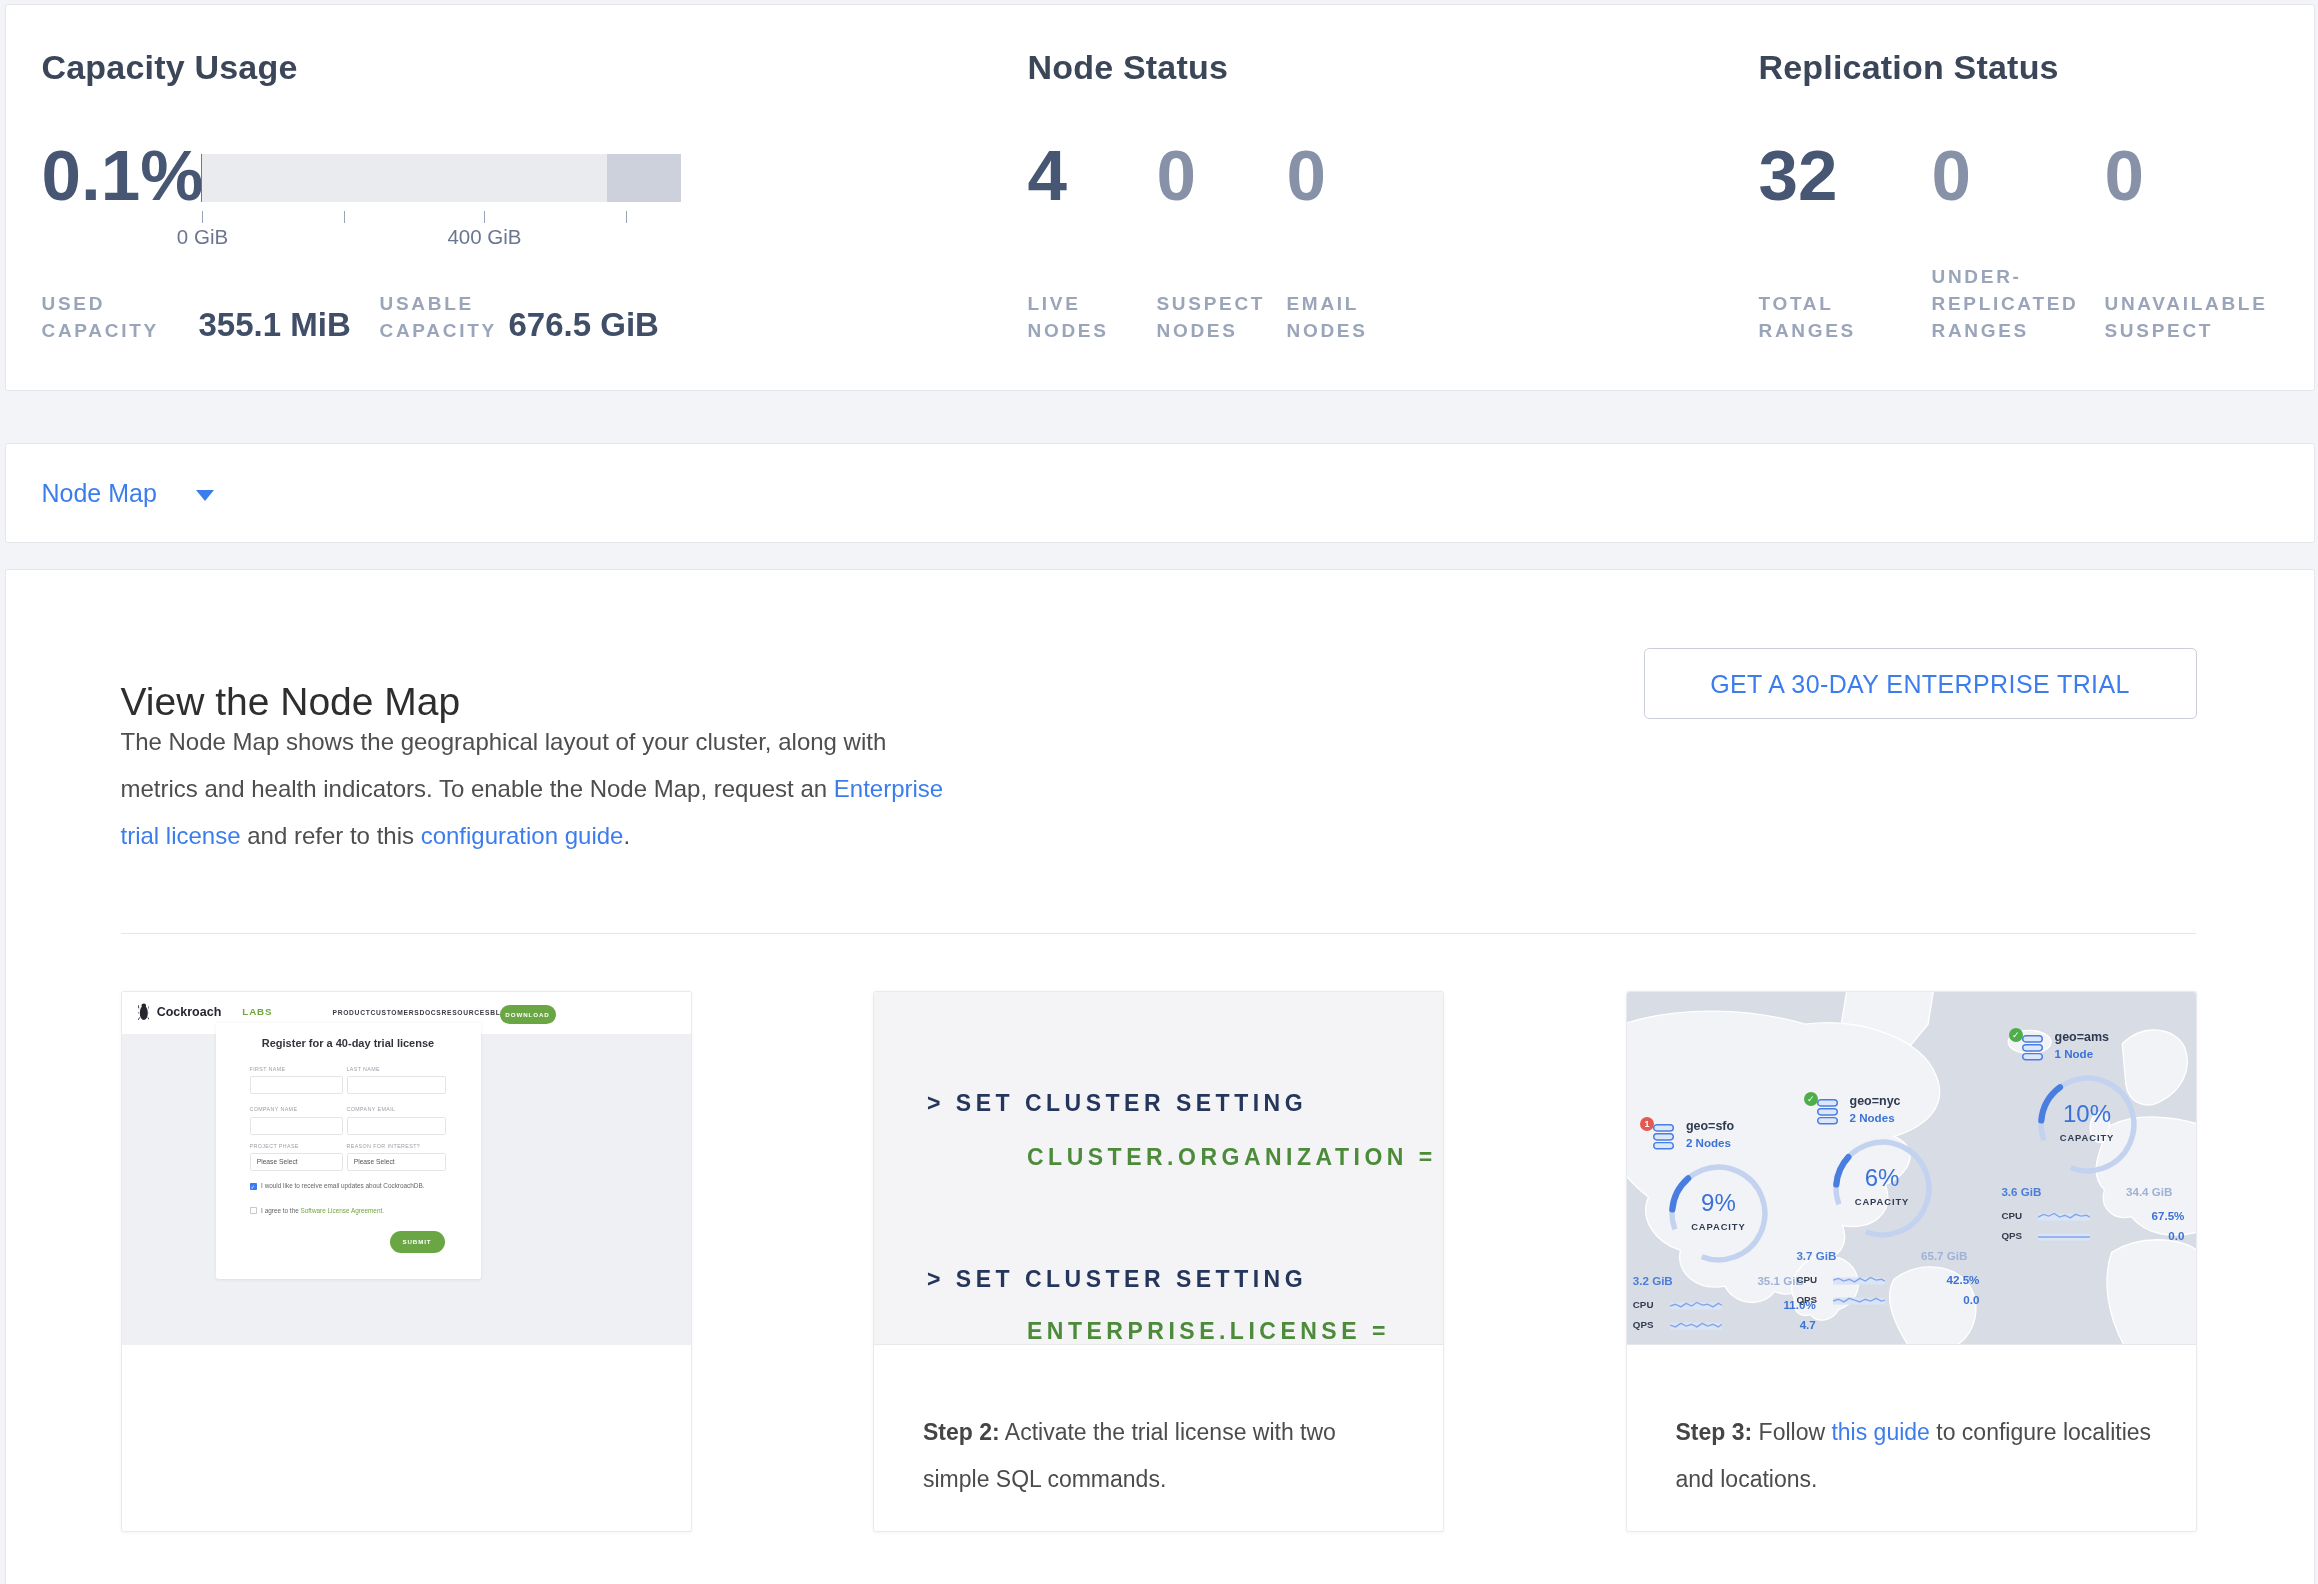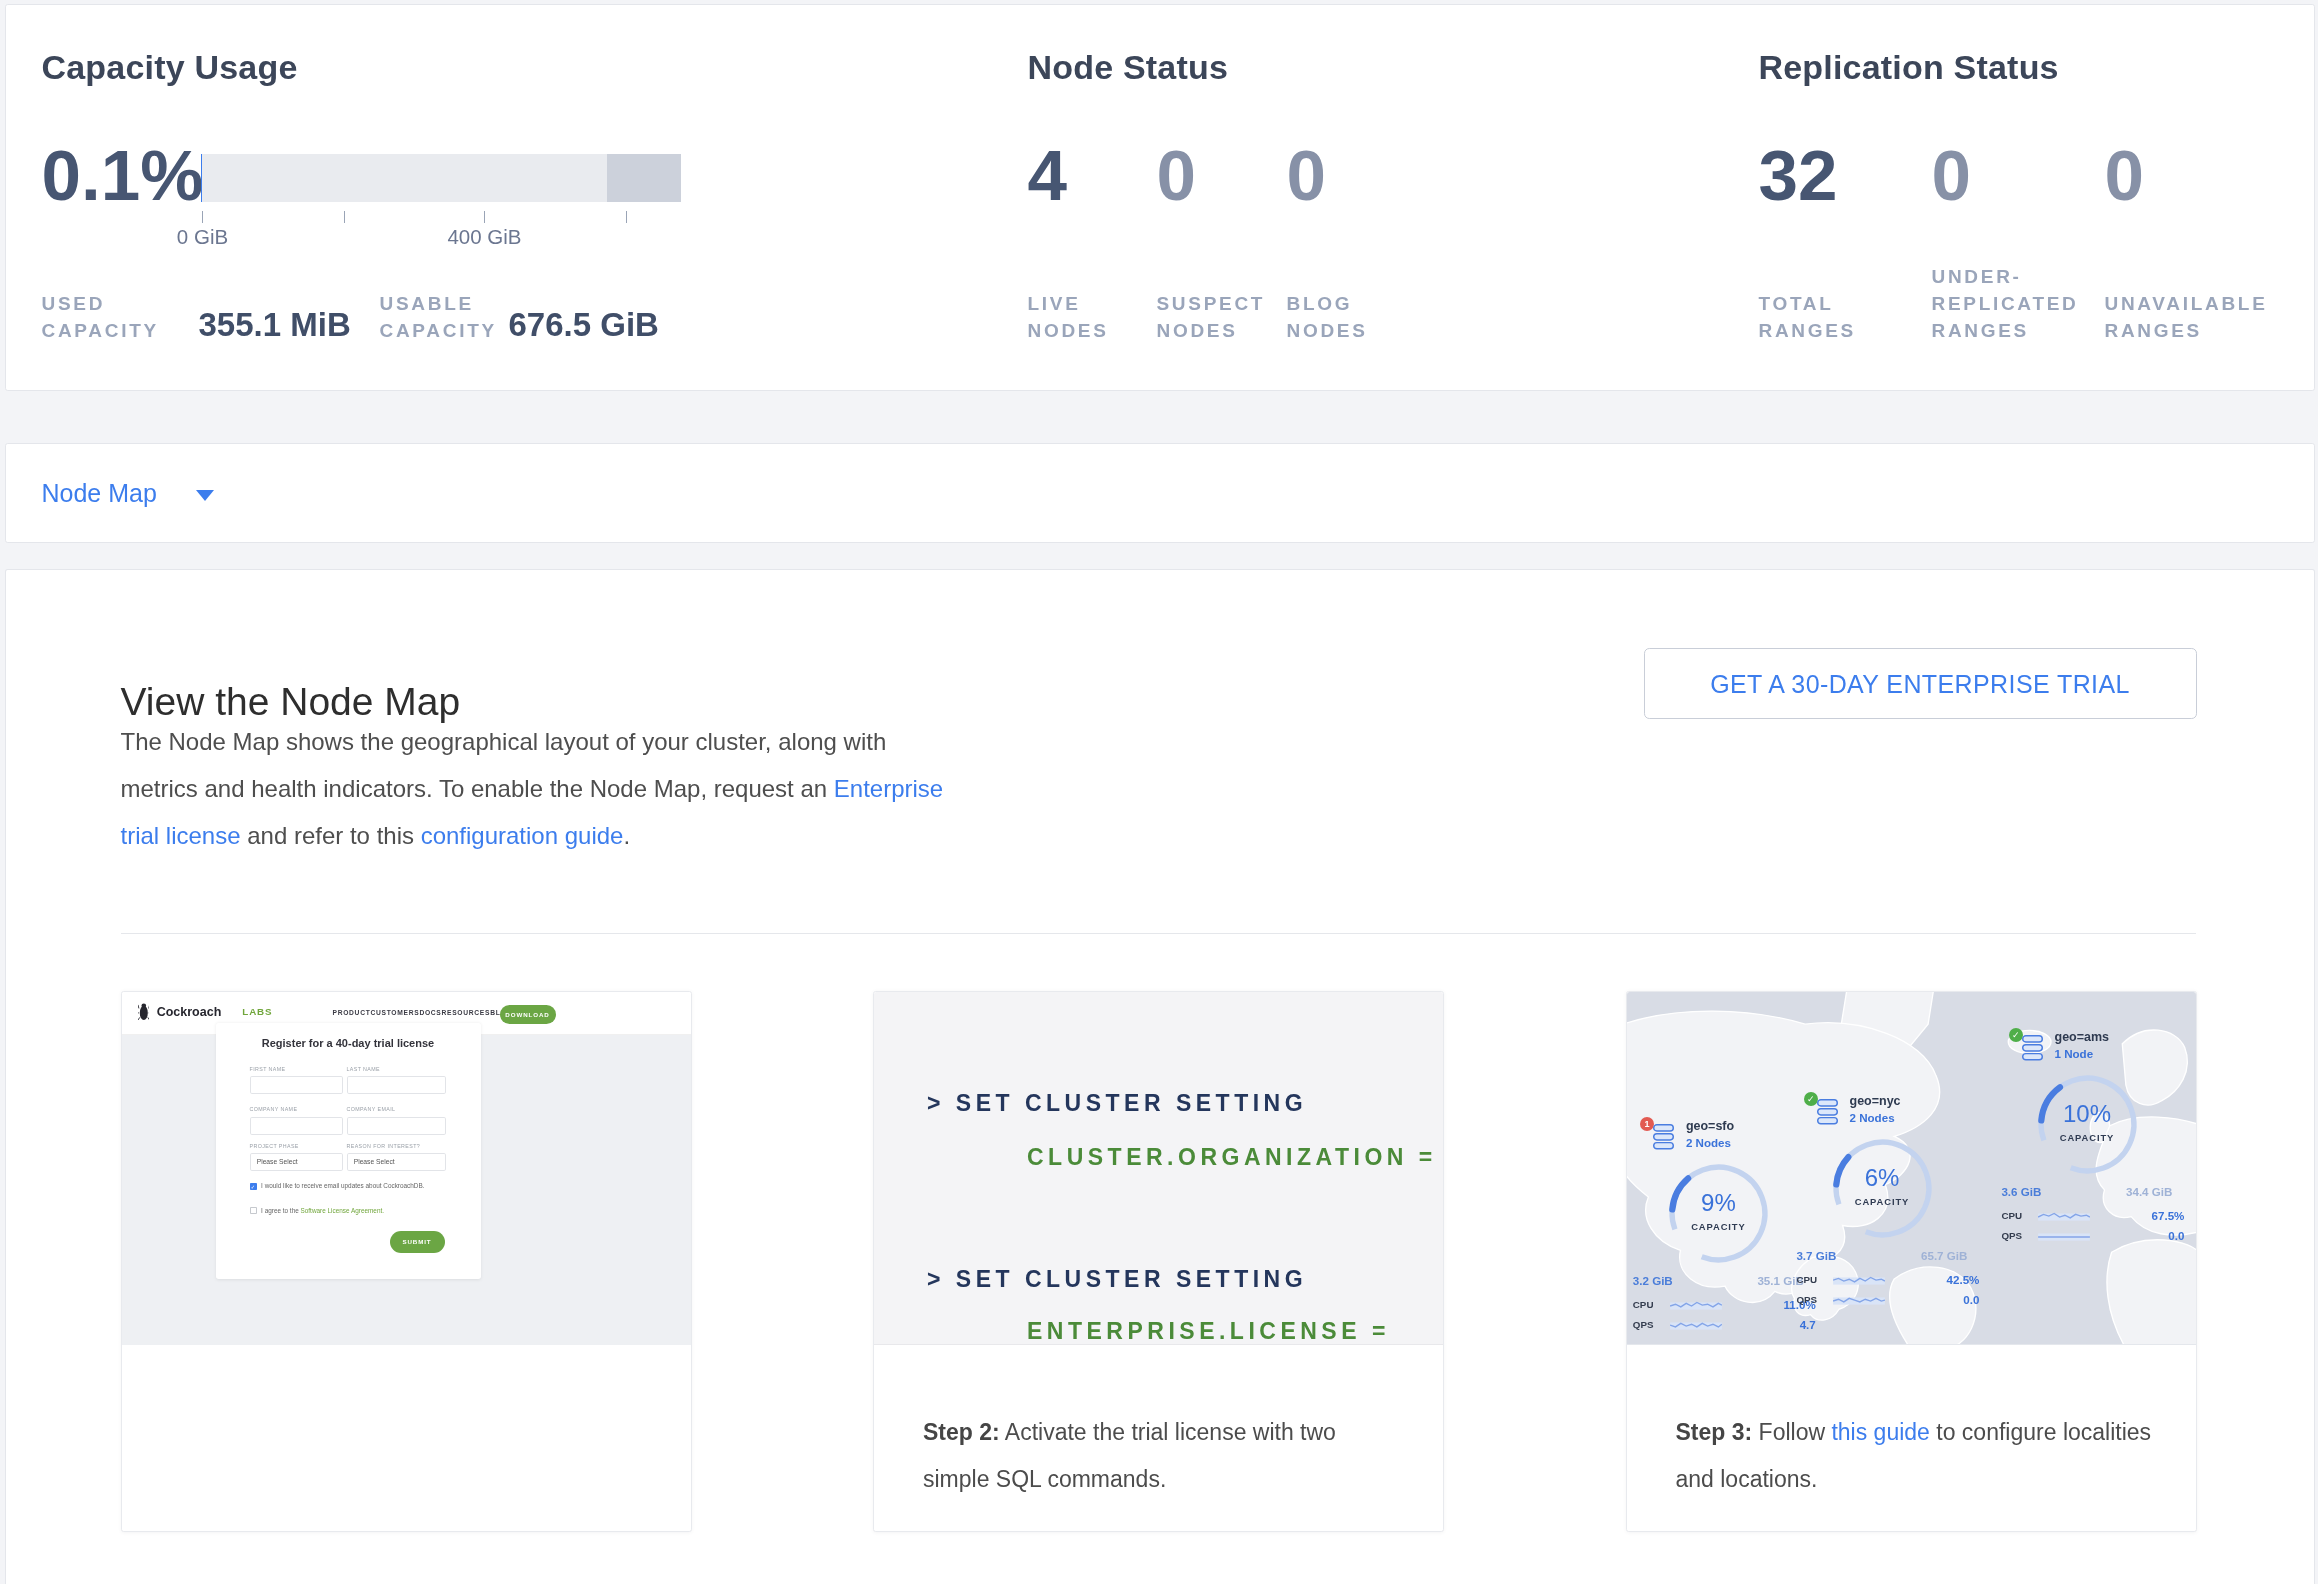--- a/index.html
+++ b/index.html
@@ -108,29 +108,29 @@
   <div class="cap-value" style="left:193px;">355.1 MiB</div>
   <div class="sub-label" style="left:374px; width:143px;">USABLE CAPACITY</div>
   <div class="cap-value" style="left:503px;">676.5 GiB</div>
 
   <div class="sec-title" style="left:1022px;">Node Status</div>
   <div class="big-num" style="left:1022px;">4</div>
   <div class="big-num muted" style="left:1151px;">0</div>
   <div class="big-num muted" style="left:1281px;">0</div>
   <div class="sub-label" style="left:1022px; width:98px;">LIVE NODES</div>
   <div class="sub-label" style="left:1151px; width:116px;">SUSPECT NODES</div>
-  <div class="sub-label" style="left:1281px; width:98px;">BLOG NODES</div>
+  <div class="sub-label" style="left:1281px; width:98px;">EMAIL NODES</div>
 
   <div class="sec-title" style="left:1753px;">Replication Status</div>
   <div class="big-num" style="left:1753px;">32</div>
   <div class="big-num muted" style="left:1926px;">0</div>
   <div class="big-num muted" style="left:2099px;">0</div>
   <div class="sub-label" style="left:1753px; width:107px;">TOTAL RANGES</div>
   <div class="sub-label" style="left:1926px; width:165px;">UNDER-REPLICATED RANGES</div>
-  <div class="sub-label" style="left:2099px; width:169px;">UNAVAILABLE RANGES</div>
+  <div class="sub-label" style="left:2099px; width:169px;">UNAVAILABLE SUSPECT</div>
 </div>
 
 <div id="nodemap-bar" class="panel">
   <div class="lbl">
     <span>Node Map</span>
     <span class="caret-down"></span>
   </div>
 </div>
 
 <div id="content-panel" class="panel">

